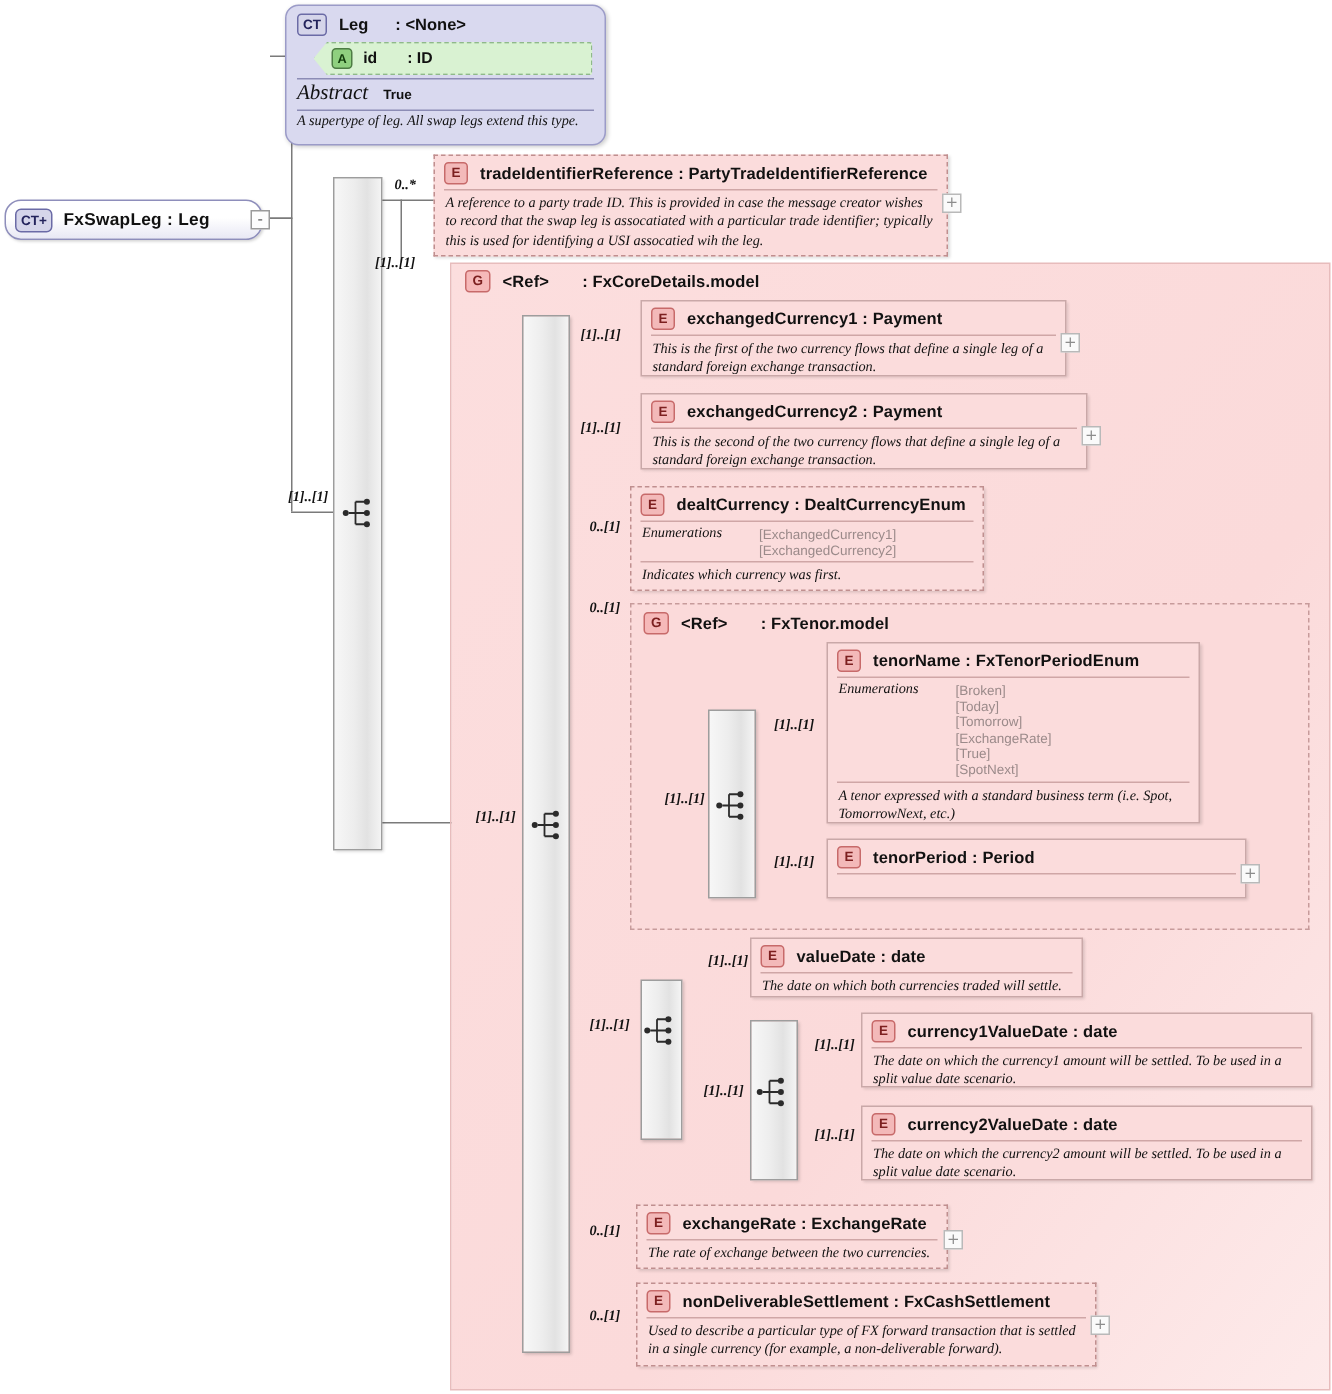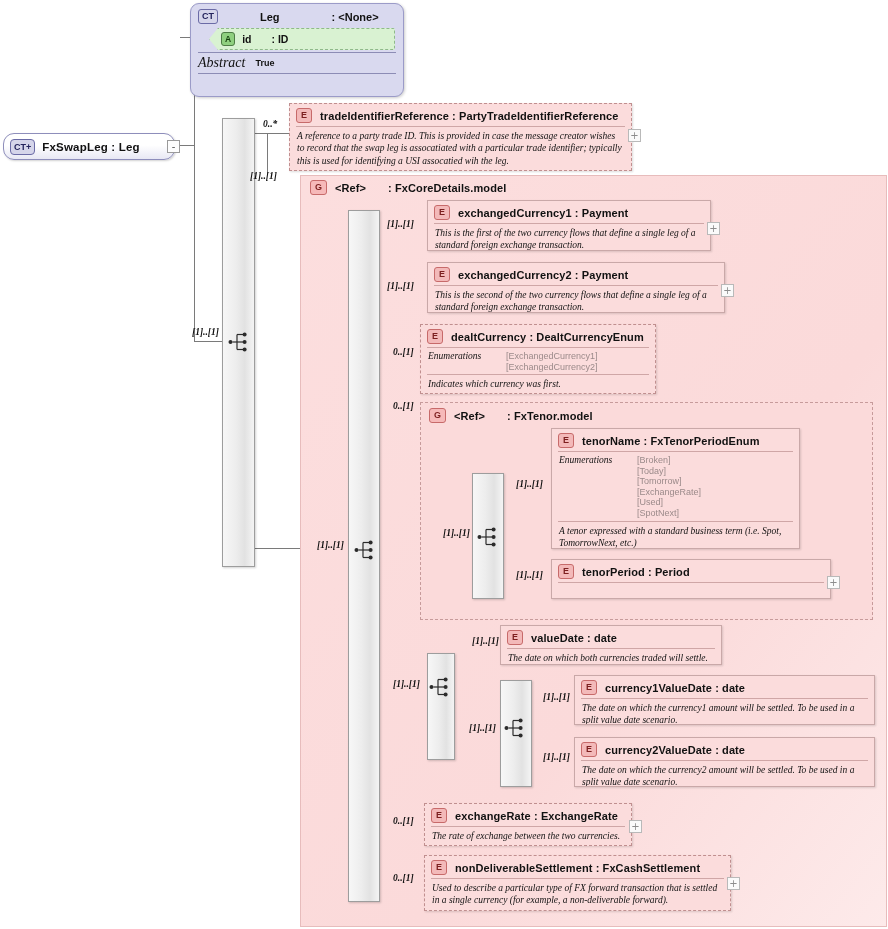--- a/index.html
+++ b/index.html
@@ -58,21 +58,21 @@
 
   
   .ctbox{
     position:absolute;
     border:1px solid #9b9bc8;
     border-radius:9px;
     background:#d9d9ef;
     box-shadow:1px 1px 3px rgba(0,0,0,.2);
     overflow:hidden;
   }
-  .ct-head{display:flex;align-items:center;padding:5px 8px 2px 7px;gap:34px;}
+  .ct-head{display:flex;align-items:center;padding:5px 8px 2px 7px;}
   .ct-badge{
     border:1px solid #6b6ba6;border-radius:3px;background:#d5d5ea;color:#23235c;
     font-size:9px;font-weight:700;padding:0 3px;height:13px;line-height:13px;margin-right:8px;
   }
   .ct-name{font-size:11px;font-weight:700;color:#111;}
   .ct-type{font-size:11px;font-weight:700;color:#111;margin-left:18px;}
 
   .attr-row{
     position:relative;margin:2px 8px 4px 18px;height:20px;
   }
@@ -231,20 +231,21 @@
         <span class="attr-name">id</span>
         <span class="attr-type">: ID</span>
       </div>
     </div>
     <div class="ct-sep"></div>
     <div class="ct-prop">
       <span class="k">Abstract</span>
       <span class="v">True</span>
     </div>
     <div class="ct-sep"></div>
+    <div class="ct-doc">A supertype of leg. All swap legs extend this type.</div>
   </div>
 
   <div class="seqbar" style="left:222px;top:118px;width:31px;height:447px;"></div>
   <svg class="seqicon" style="left:228px;top:331px;" viewBox="0 0 24 22">
     <circle cx="2.5" cy="11" r="2" fill="#2b2b2b"></circle>
     <line x1="4.5" y1="11" x2="9" y2="11" stroke="#2b2b2b" stroke-width="1.2"></line>
     <line x1="9" y1="3.5" x2="9" y2="18.5" stroke="#2b2b2b" stroke-width="1.2"></line>
     <line x1="9" y1="3.5" x2="15" y2="3.5" stroke="#2b2b2b" stroke-width="1.2"></line>
     <line x1="9" y1="11" x2="15" y2="11" stroke="#2b2b2b" stroke-width="1.2"></line>
     <line x1="9" y1="18.5" x2="15" y2="18.5" stroke="#2b2b2b" stroke-width="1.2"></line>
@@ -350,21 +351,21 @@
       <span class="e-title">tenorName : FxTenorPeriodEnum</span>
     </div>
     <div class="e-sep"></div>
     <div class="enum-row">
       <span class="enum-k">Enumerations</span>
       <span class="enum-vals">
         <span>[Broken]</span>
         <span>[Today]</span>
         <span>[Tomorrow]</span>
         <span>[ExchangeRate]</span>
-        <span>[Used]</span>
+        <span>[True]</span>
         <span>[SpotNext]</span>
       </span>
     </div>
     <div class="e-sep"></div>
     <div class="e-doc">A tenor expressed with a standard business term (i.e. Spot, TomorrowNext, etc.)</div>
   </div>
 
   <div class="card" style="left:516px;top:570px;">[1]..[1]</div>
   <div class="ebox solid" style="left:551px;top:559px;width:278px;height:38px;">
     <div class="e-head">

